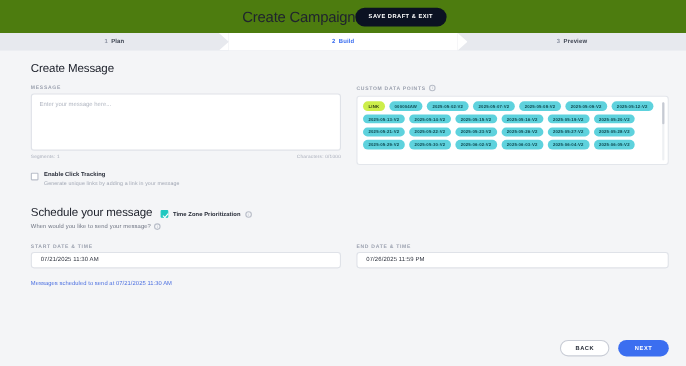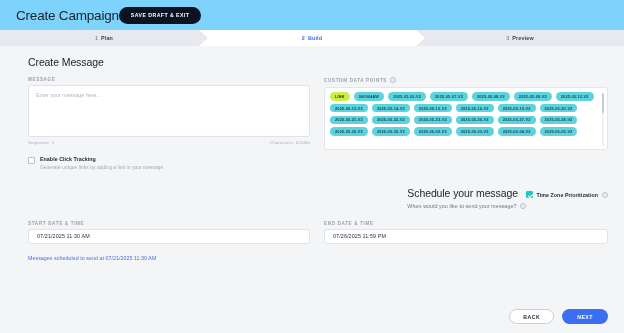--- a/index.html
+++ b/index.html
@@ -21,24 +21,24 @@
     position: relative;
     width: 624px;
     height: 333px;
     background: #f4f5f7;
     overflow: hidden;
   }
 
   
   .topbar {
     height: 30px;
-    background: #7dd3fc;
-    display: flex;
-    align-items: center;
-    justify-content: flex-start;
+    background: #4d7c0f;
+    display: flex;
+    align-items: center;
+    justify-content: center;
     padding: 0 14px 0 16px;
   }
 
   .page-title {
     font-size: 13.5px;
     font-weight: 400;
     letter-spacing: -0.2px;
     color: #20242e;
   }
 
@@ -290,21 +290,21 @@
     background: #c6cad3;
   }
 
   
   .schedule {
     margin-top: 17px;
   }
   .sched-head {
     display: flex;
     align-items: flex-start;
-    justify-content: flex-end;
+    justify-content: flex-start;
   }
   .sched-sub {
     font-size: 5.3px;
     color: #6d7381;
     margin-top: 4px;
     display: flex;
     align-items: center;
     gap: 3px;
     letter-spacing: 0.1px;
   }

